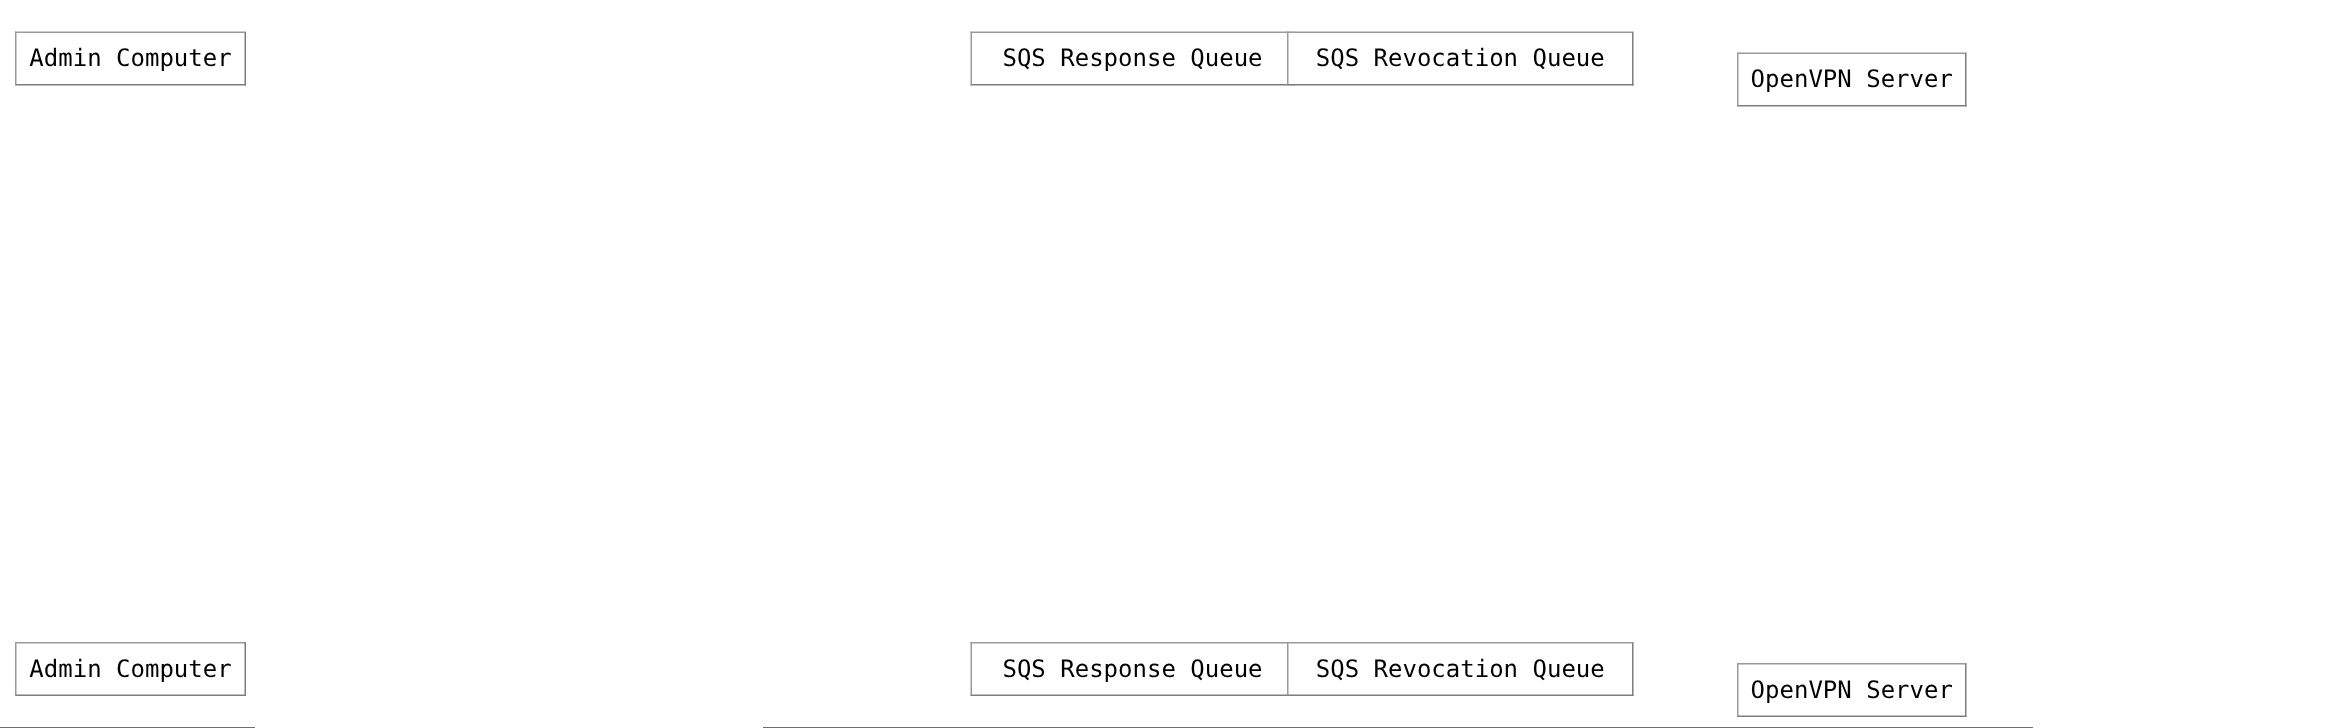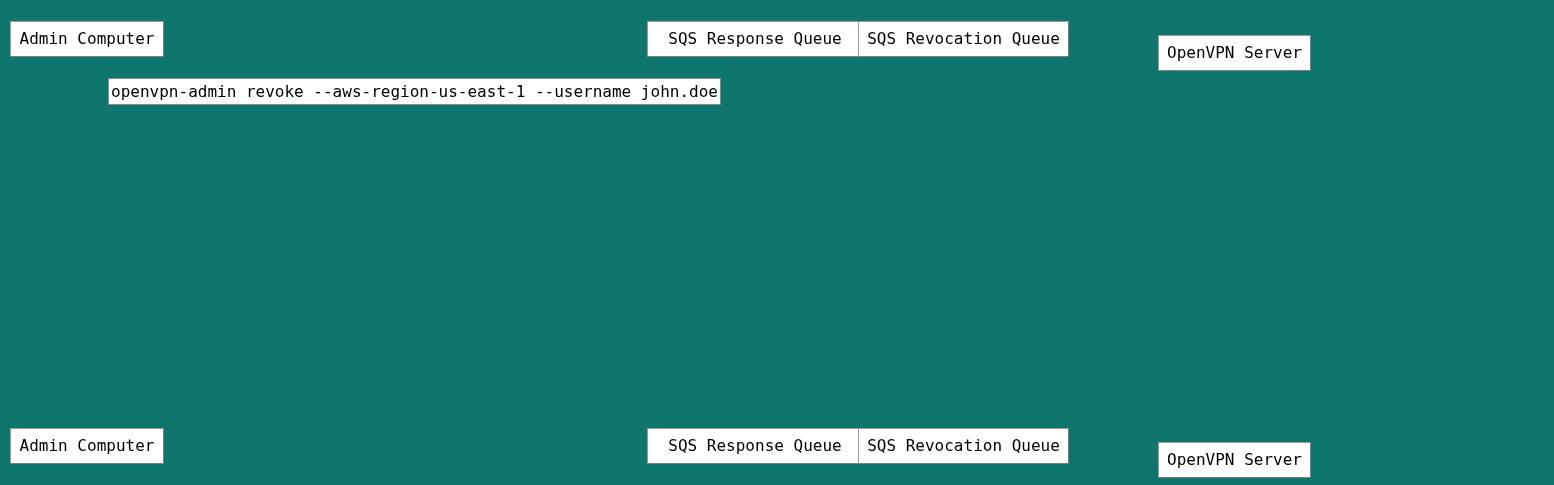--- a/index.html
+++ b/index.html
@@ -4,21 +4,21 @@
 <style>
   html, body {
     margin: 0;
     padding: 0;
     background: #000000;
   }
   .stage {
     position: relative;
     width: 1554px;
     height: 485px;
-    background: #0f766e;
+    background: #ffffff;
     overflow: hidden;
     font-family: "DejaVu Sans Mono", "Liberation Mono", monospace;
   }
   .pbox {
     position: absolute;
     height: 36px;
     background: #ffffff;
     color: #000000;
     font-size: 16px;
     line-height: 1;
@@ -27,21 +27,21 @@
     justify-content: center;
     white-space: nowrap;
     box-sizing: border-box;
     border: 1px solid #7d7d7d;
     border-top-color: #9a9a9a;
     border-left-color: #9a9a9a;
   }
   
   .col-admin    { left: 10px;   width: 154px; }
   .col-response { left: 647px;  width: 216px; }
-  .col-revoke   { left: 858px;  width: 211px; }
+  .col-revoke   { left: 858px;  width: 231px; }
   .col-openvpn  { left: 1158px; width: 153px; margin-top: 14px; }
   .row-top .pbox,
   .pbox.row-top    { top: 21px; }
   .pbox.row-bottom { top: 428px; }
   .msg-label {
     position: absolute;
     left: 108px;
     top: 78px;
     width: 613px;
     height: 27px;
@@ -60,20 +60,19 @@
 </head>
 <body>
 
 <div class="stage">
 
   <div class="pbox row-top col-admin">Admin Computer</div>
   <div class="pbox row-top col-response">SQS Response Queue</div>
   <div class="pbox row-top col-revoke">SQS Revocation Queue</div>
   <div class="pbox row-top col-openvpn">OpenVPN Server</div>
 
-  <div class="msg-label">openvpn-admin revoke --aws-region-us-east-1 --username john.doe</div>
 
   <div class="pbox row-bottom col-admin">Admin Computer</div>
   <div class="pbox row-bottom col-response">SQS Response Queue</div>
   <div class="pbox row-bottom col-revoke">SQS Revocation Queue</div>
   <div class="pbox row-bottom col-openvpn">OpenVPN Server</div>
 
 </div>
 
 </body></html>

